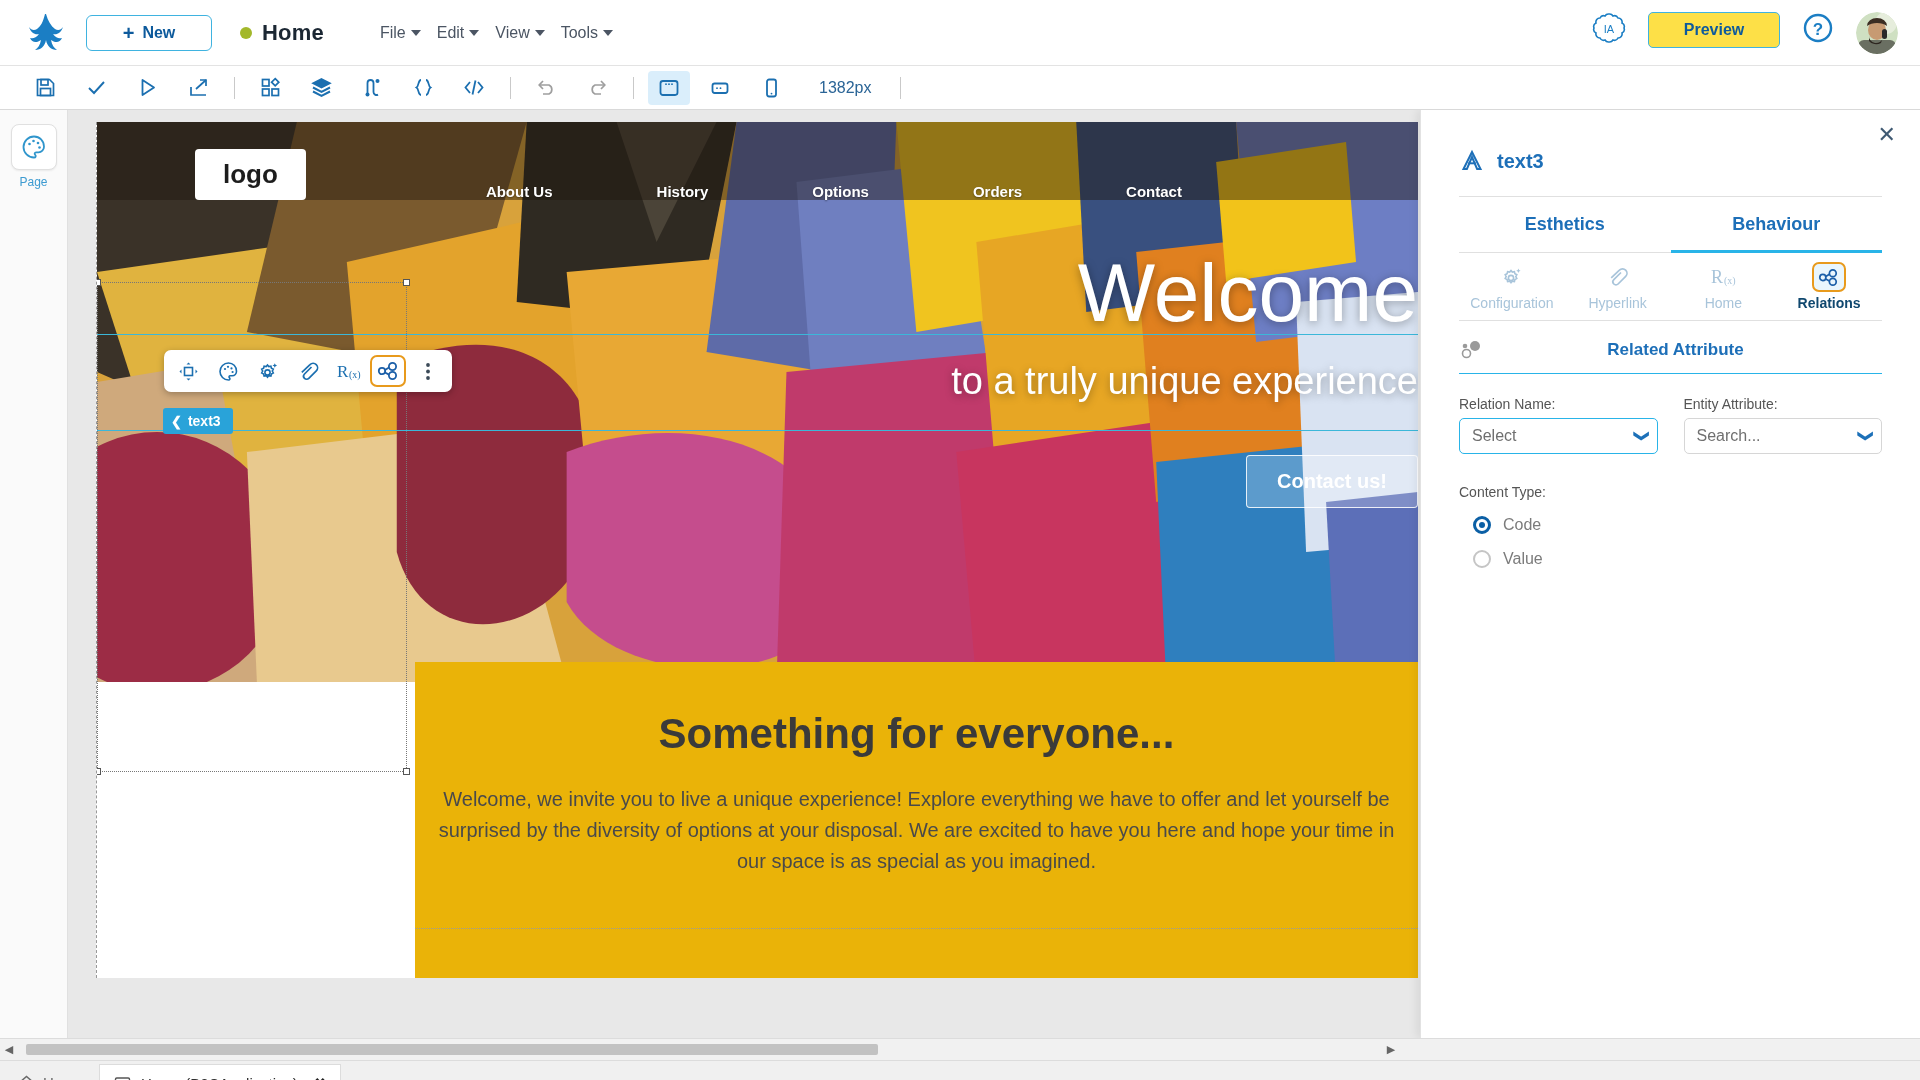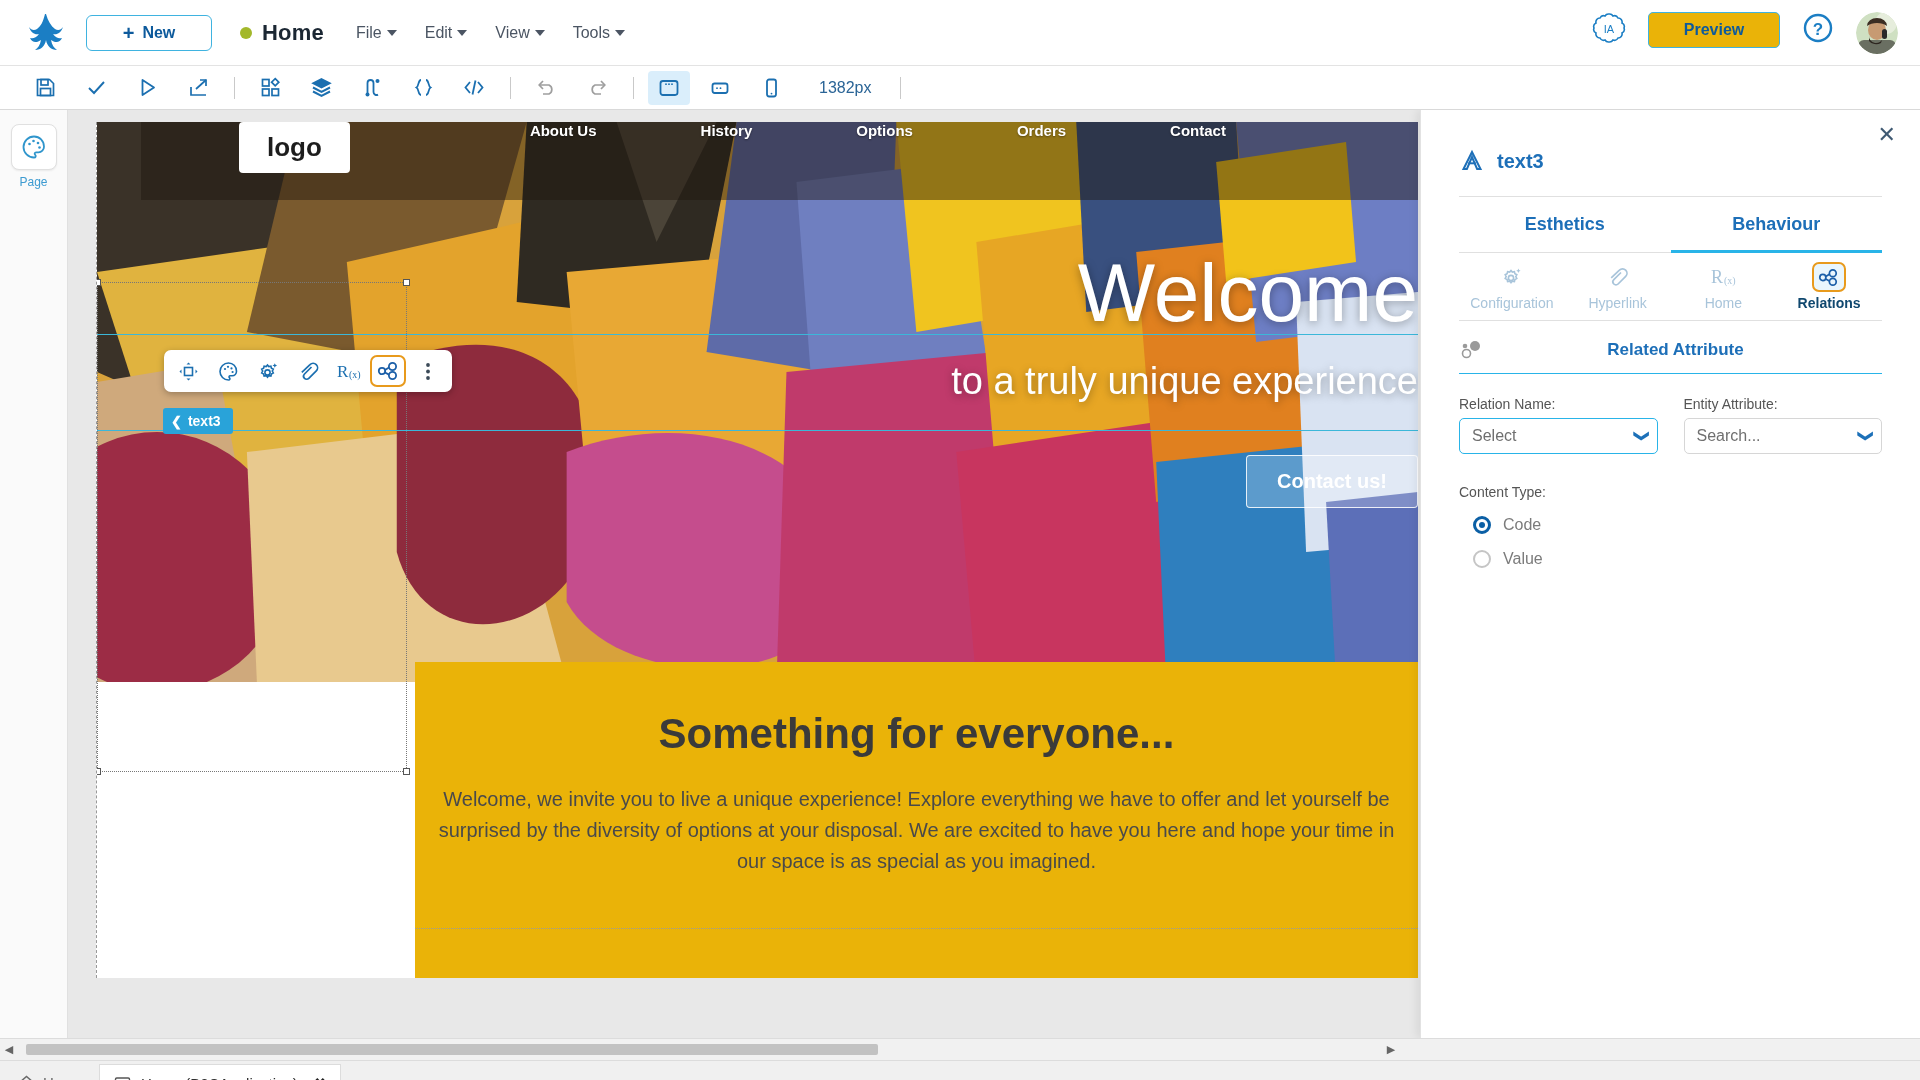--- a/index.html
+++ b/index.html
@@ -20,32 +20,32 @@
     width: 126px; height: 36px; border: 1px solid #3fb3e0; border-radius: 6px;
     color: #0d5a9c; font-size: 16px; font-weight: 600; background: #fff;
     cursor: pointer;
   }
   .new-btn .plus { font-size: 20px; font-weight: 700; line-height: 1; color:#0d5a9c;}
   .page-status {
     display:flex; align-items:center; gap:10px; margin-left: 28px;
   }
   .status-dot { width: 12px; height: 12px; border-radius: 50%; background: #a3b82a; }
   .page-title { font-size: 22px; font-weight: 700; color: #1b2733; letter-spacing:.2px; }
-  .menus { display: flex; align-items: flex-start; gap: 28px; margin-left: 32px; }
+  .menus { display: flex; align-items: flex-start; gap: 16px; margin-left: 56px; }
   .menu-item {
     font-size: 16px; color: #4b5563; display: flex; align-items: center; gap: 5px;
     cursor: pointer;
   }
   .caret { width: 0; height: 0; border-left: 5px solid transparent; border-right: 5px solid transparent;
            border-top: 6px solid #4b5563; display:inline-block; }
   .top-right { margin-left: auto; display: flex; align-items: flex-start; gap: 22px; }
   .ia-badge { width: 34px; height: 34px; }
   .preview-btn {
     width: 132px; height: 36px; border: 1px solid #3fb3e0; border-radius: 5px;
-    color: #0d5a9c; font-size: 16px; font-weight: 700; background: #eab308;
+    color: #0d5a9c; font-size: 16px; font-weight: 700; background: #fde047;
     display:flex; align-items:center; justify-content:center; cursor:pointer;
   }
   .help-icon { width: 32px; height: 32px; }
   .avatar { width: 42px; height: 42px; border-radius: 50%; overflow: hidden; }
   
   .toolbar2 {
     height: 44px; display: flex; align-items: center; gap: 0;
     background:#fff; border-bottom: 1px solid #d9d9d9; padding: 0 24px;
   }
   .tb-btn {
@@ -73,22 +73,22 @@
   .page-frame {
     position: absolute; left: 28px; top: 12px; width: 1322px; height: 856px;
     background:#fff; overflow: hidden; border-left: 1px dashed #999;
   }
   
   .hero {
     position: relative; height: 560px; overflow:hidden;
   }
   .hero-art { position:absolute; inset:0; }
   .nav {
-    position: relative; z-index: 3; height: 78px; display:flex; align-items:flex-start;
-    padding: 0 32px; background: rgba(30,22,14,.45); margin-left: 44px;
+    position: relative; z-index: 3; height: 78px; display:flex; align-items:flex-end;
+    padding: 0 32px; background: rgba(30,22,14,.45);
   }
   .logo-box {
     background:#fff; border-radius: 4px; padding: 10px 28px; font-size: 26px;
     font-weight: 700; color:#1d1d1d; margin-left: 66px;
   }
   .navlinks { display:flex; gap: 0; margin-left: 128px; }
   .navlinks span {
     color:#fff; font-size: 15px; font-weight: 700; padding: 0 52px; cursor: pointer;
     text-shadow: 0 1px 2px rgba(0,0,0,.4);
   }

